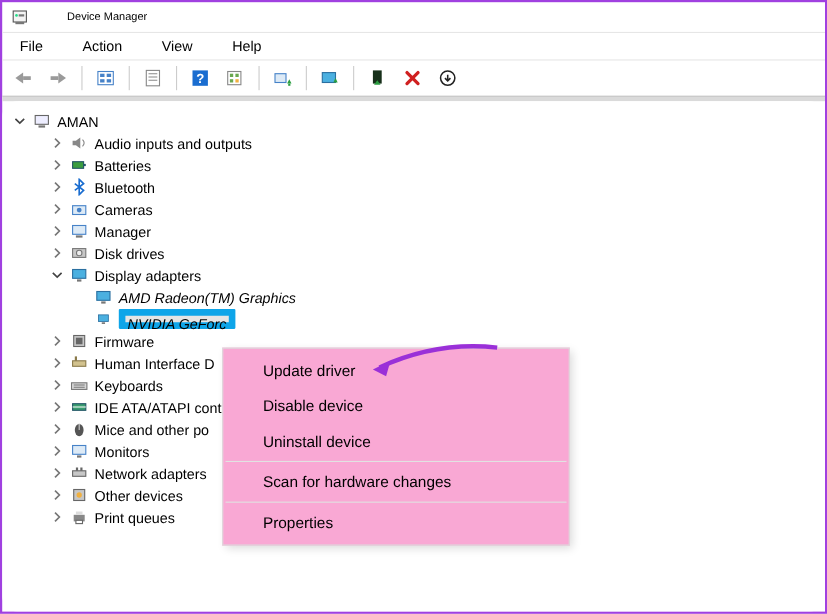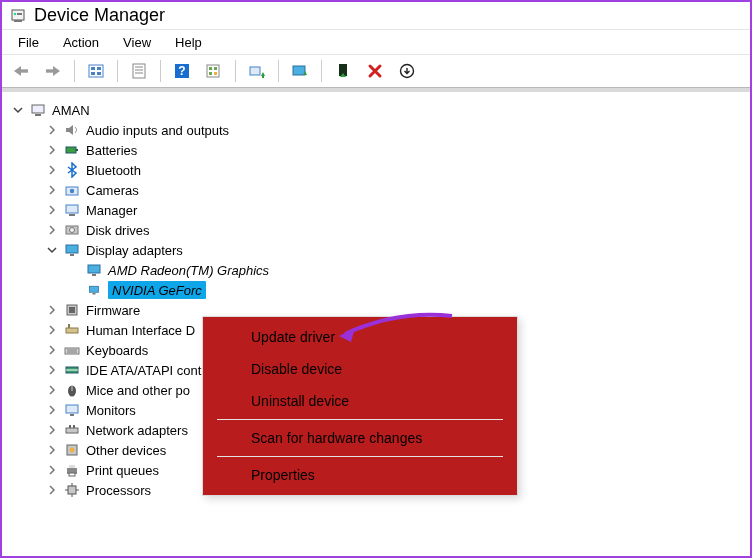--- a/index.html
+++ b/index.html
@@ -16,24 +16,24 @@
     position: relative;
   }
   
   .titlebar {
     display: flex; align-items: center; height: 28px; padding: 4px 8px; gap: 8px;
     border-bottom: 1px solid #e6e6e6;
   }
   .titlebar .icon {
     width: 16px; height: 16px; display: inline-flex; align-items: center; justify-content: center;
   }
-  .titlebar .title { font-size: 18px; }
+  .titlebar .title { font-size: 10px; margin-left: 27px; }
   
   .menubar {
-    display: flex; align-items: center; height: 24px; padding: 2px 6px; gap: 4px;
+    display: flex; align-items: flex-start; height: 24px; padding: 2px 6px; gap: 16px;
   }
   .menuitem { padding: 2px 10px; }
   
   .toolbar {
     display: flex; align-items: center; height: 34px; padding: 4px 4px; gap: 2px;
     border-top: 1px solid #e6e6e6;
     border-bottom: 1px solid #b8b8b8;
   }
   .tbtn {
     width: 30px; height: 28px; display: inline-flex; align-items: center; justify-content: center;
@@ -54,30 +54,30 @@
   }
   .chev {
     width: 12px; height: 12px; display: inline-flex; align-items: center; justify-content: center;
     color: #555; font-size: 10px;
   }
   .dev-icon { width: 16px; height: 16px; display: inline-flex; align-items:center; justify-content:center; }
   .dev-icon svg { width:16px; height:16px; display:block; }
   .lbl { white-space: nowrap; }
   .indent-2 { margin-left: 38px; }
   .indent-3 { margin-left: 60px; font-style: italic; }
-  .selected { background: #0ea5e9; border: 2px solid #0ea5e9; border-radius:1px; padding: 0 2px; height:18px; }
+  .selected { background: #e5e5e5; border: 6px solid #0ea5e9; border-radius:1px; padding: 0 2px; height:18px; }
   
   .ctxmenu {
     position: absolute;
     left: 200px; top: 314px;
     width: 316px;
-    background: #b91c1c;
+    background: #f9a8d4;
     border: 1px solid #dcdcdc;
     box-shadow: 3px 3px 8px rgba(0,0,0,.15);
-    padding: 4px 12px;
+    padding: 4px 0;
   }
   .ctxitem {
     padding: 8px 28px 8px 36px; font-size: 14px;
   }
   .ctxsep { height:1px; background:#e2e2e2; margin:2px 2px; }
   
   .arrow {
     position: absolute; left: 335px; top: 308px; width: 120px; height: 36px; pointer-events: none;
   }
 </style>
@@ -444,37 +444,20 @@
         </svg>
       </span>
     <span class="dev-icon">
         <svg viewBox="0 0 16 16">
           <rect x="3" y="6" width="10" height="6" fill="#888"></rect>
           <rect x="5" y="3" width="6" height="3" fill="#ddd"></rect>
           <rect x="5" y="11" width="6" height="3" fill="#fff" stroke="#666"></rect>
         </svg>
       </span>
     <span class="lbl">Print queues</span>
-  </div>
-  <div class="node indent-2">
-    <span class="chev">
-        <svg width="10" height="10" viewBox="0 0 10 10">
-          <path d="M3 1 L7 5 L3 9" fill="none" stroke="#777" stroke-width="1.5"></path>
-        </svg>
-      </span>
-    <span class="dev-icon">
-        <svg viewBox="0 0 16 16">
-          <rect x="4" y="4" width="8" height="8" fill="#c7c7c7" stroke="#555"></rect>
-          <line x1="8" y1="1" x2="8" y2="4" stroke="#555"></line>
-          <line x1="8" y1="12" x2="8" y2="15" stroke="#555"></line>
-          <line x1="1" y1="8" x2="4" y2="8" stroke="#555"></line>
-          <line x1="12" y1="8" x2="15" y2="8" stroke="#555"></line>
-        </svg>
-      </span>
-    <span class="lbl">Processors</span>
   </div>
 
 </div>
 
 <div class="ctxmenu">
   <div class="ctxitem">Update driver</div>
   <div class="ctxitem">Disable device</div>
   <div class="ctxitem">Uninstall device</div>
   <div class="ctxsep"></div>
   <div class="ctxitem">Scan for hardware changes</div>

